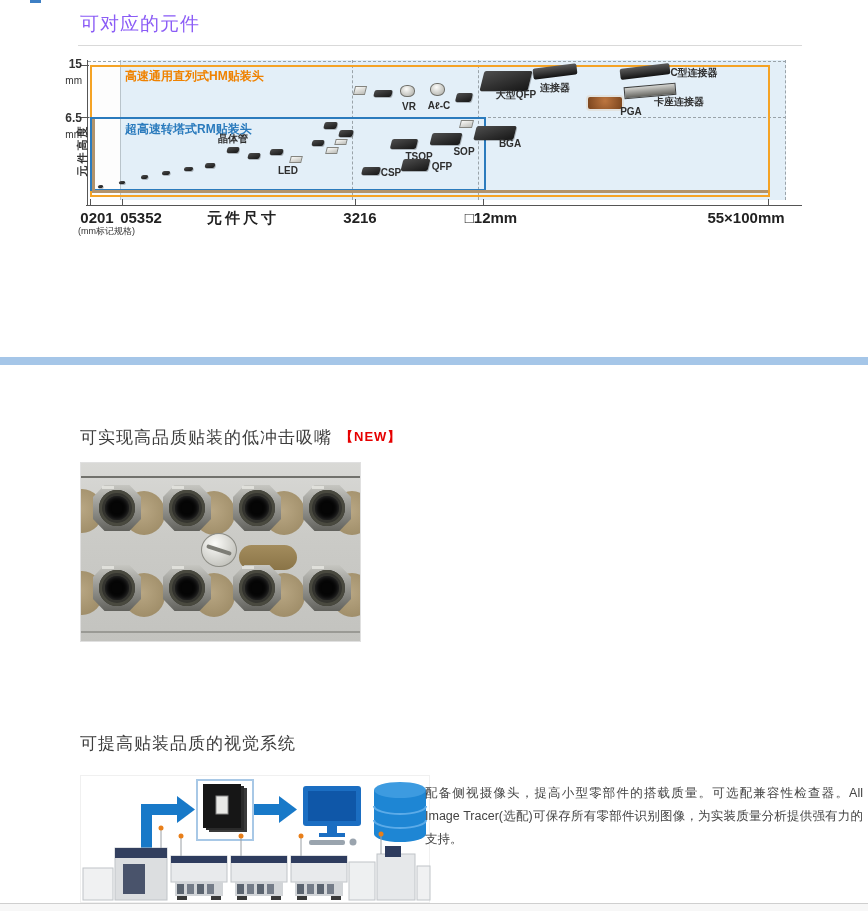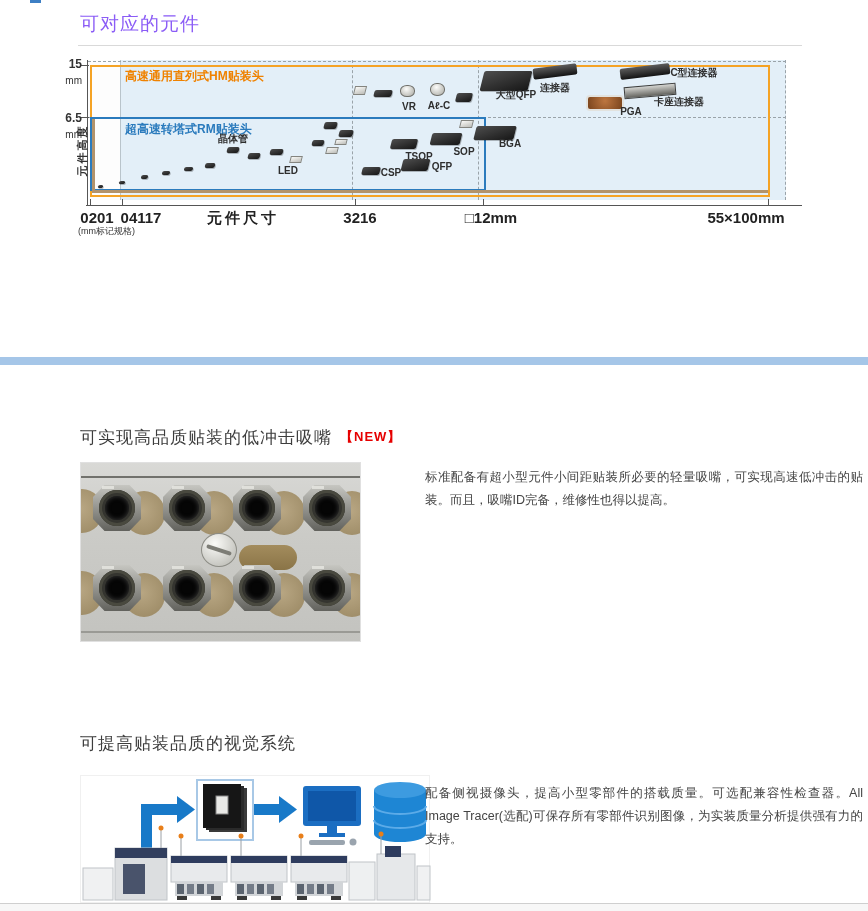--- a/index.html
+++ b/index.html
@@ -127,21 +127,21 @@
     <div class="yaxis-title">元件高度</div>
 
     <div class="xaxis-line"></div>
     <div class="xtick" style="left:12px;"></div>
     <div class="xtick" style="left:44px;"></div>
     <div class="xtick" style="left:277px;"></div>
     <div class="xtick" style="left:405px;"></div>
     <div class="xtick" style="left:690px;"></div>
 
     <div class="xlab" style="left:19px;">0201</div>
-    <div class="xlab" style="left:63px;">04117</div>
+    <div class="xlab" style="left:63px;">05352</div>
     <div class="xlab" style="left:165px; letter-spacing:3px;">元件尺寸</div>
     <div class="xlab" style="left:282px;">3216</div>
     <div class="xlab" style="left:402px;margin-left:11px;">□12mm</div>
     <div class="xlab" style="left:668px;">55×100mm</div>
     <div class="xnote">(mm标记规格)</div>
 
     <div id="comp-layer">
         <div class="comp chip" style="left: 19.5px; top: 129.5px; width: 5px; height: 3px;"></div>
         <div class="comp chip" style="left: 41px; top: 125.5px; width: 6px; height: 3px;"></div>
         <div class="comp chip" style="left: 62.5px; top: 120px; width: 7px; height: 4px;"></div>
@@ -256,21 +256,20 @@
         </div>
         <div class="nozzle" style="left: 222px; top: 102px;">
           <div class="collar"></div>
           <div class="ring"></div>
           <div class="bore"></div>
           <div class="mark"></div>
         </div>
       </div>
   </div>
 
-  <div class="para" style="left:425px; top:466px; width:438px;">标准配备有超小型元件小间距贴装所必要的轻量吸嘴，可实现高速低冲击的贴装。而且，吸嘴ID完备，维修性也得以提高。</div>
 
   <div class="h3" style="left:80px; top:732px;">可提高贴装品质的视觉系统</div>
 
   <div id="vision-fig">
     <svg width="350" height="128" viewBox="0 0 350 128">
 
       <g fill="#1879c8">
         <rect x="60" y="38" width="11" height="48"></rect>
         <rect x="60" y="28" width="38" height="11"></rect>
         <polygon points="96,20 96,47 114,33.5"></polygon>

